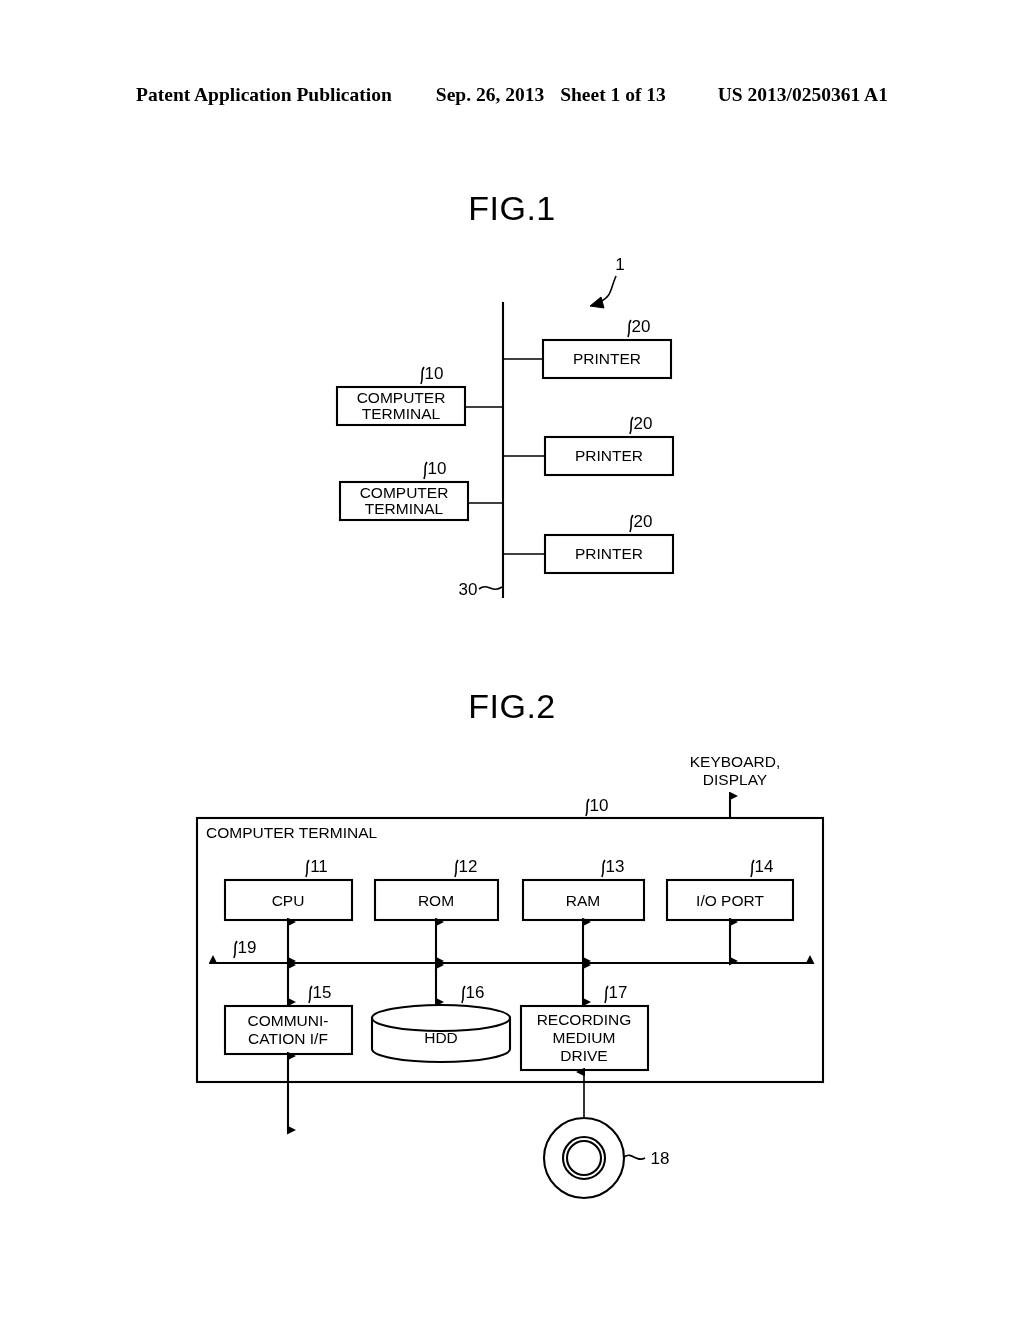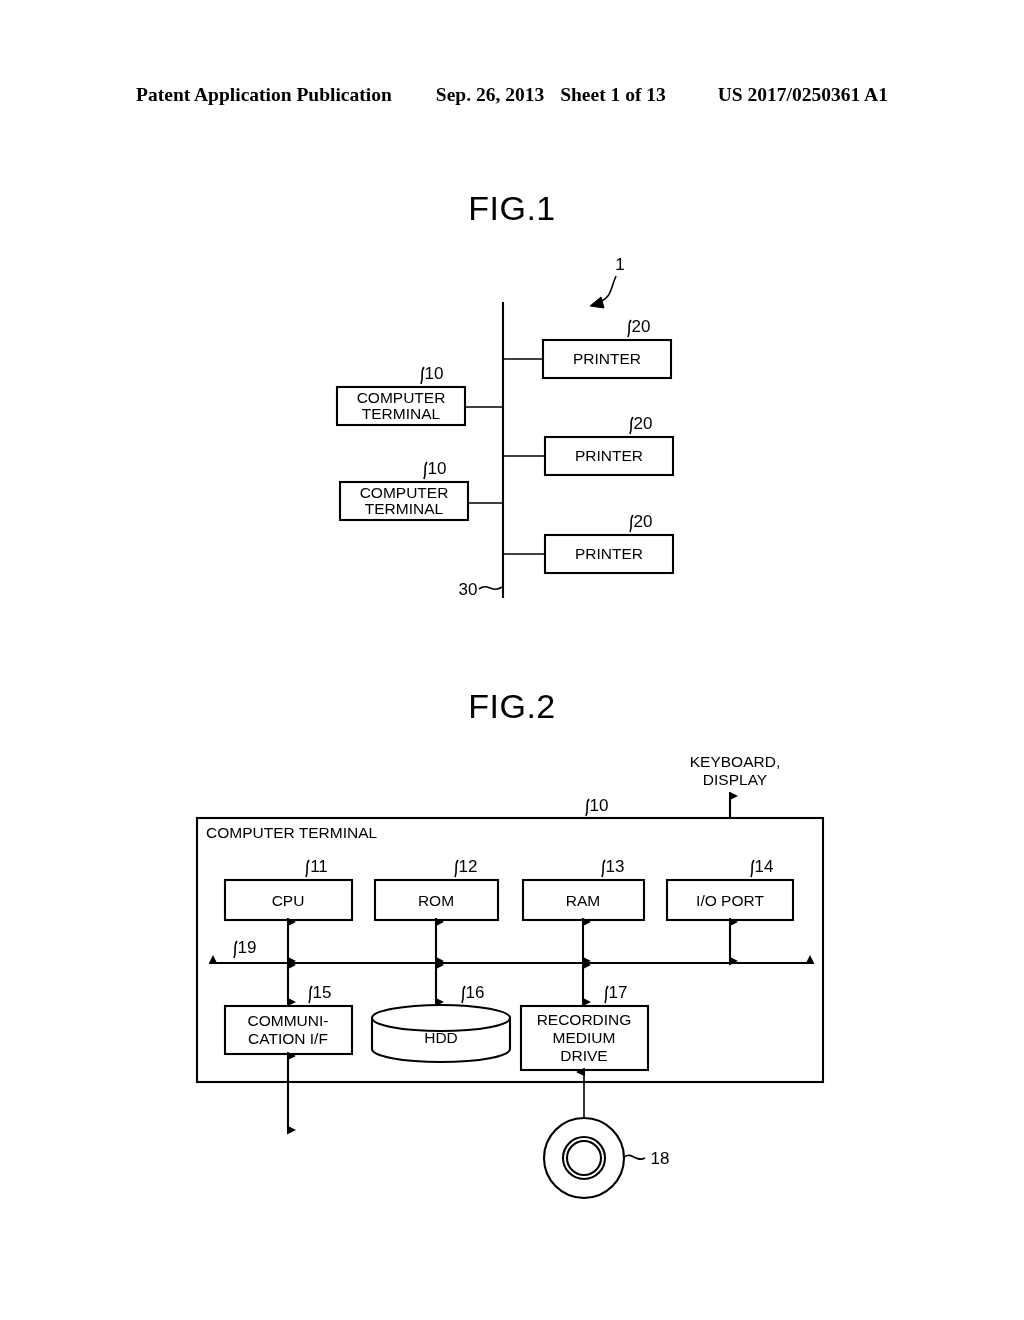--- a/index.html
+++ b/index.html
@@ -73,21 +73,21 @@
 </head>
 <body>
 
 <div id="page">
 
   <div class="hdr">
     <div class="hdr-inner">
       <span class="hdr-pub">Patent Application Publication</span>
       <span class="hdr-date">Sep. 26, 2013</span>
       <span class="hdr-sheet">Sheet 1 of 13</span>
-      <span class="hdr-num">US 2017/0250361 A1</span>
+      <span class="hdr-num">US 2013/0250361 A1</span>
     </div>
   </div>
 
   <svg width="1024" height="470" viewBox="0 0 1024 470" style="position:absolute; left:0; top:170px;">
 
     <text class="figtitle" x="512" y="50" text-anchor="middle">FIG.1</text>
 
     <text class="reflabel" x="620" y="100" text-anchor="middle">1</text>
     <path class="leader" d="M 616 106 C 610 120, 612 126, 600 132"></path>
     <path d="M 601 127 L 590 136 L 604 138 Z" fill="#000" stroke="#000" stroke-width="1"></path>

